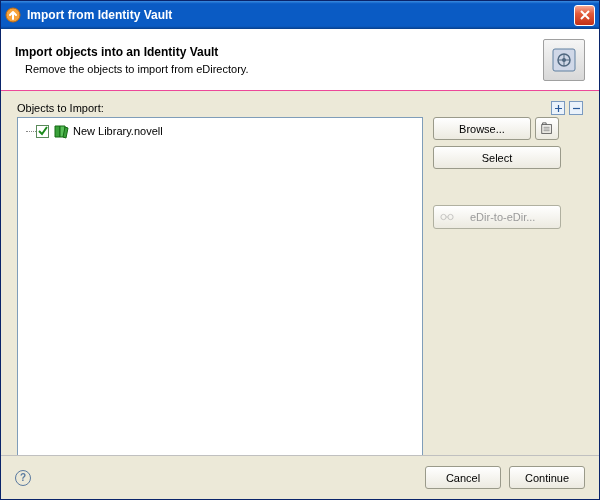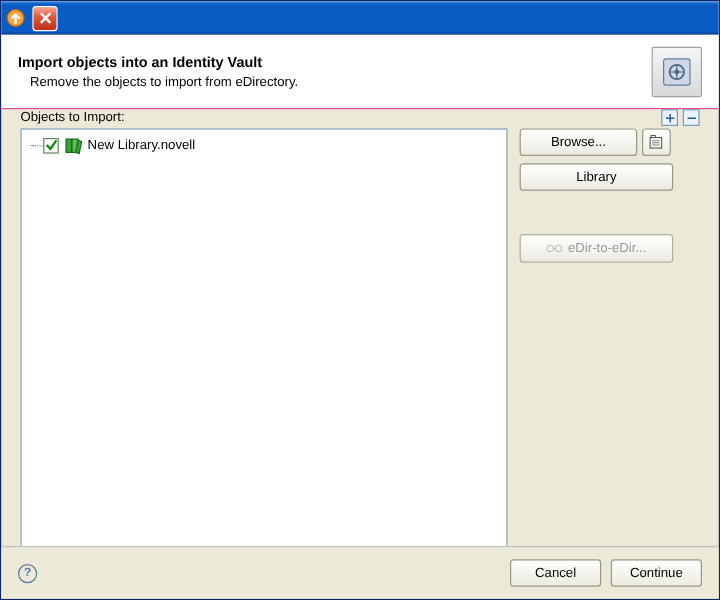--- a/index.html
+++ b/index.html
@@ -52,21 +52,21 @@
   .header-title { font-weight: bold; font-size: 12px; margin-bottom: 4px; }
   .header-sub { font-size: 11px; padding-left: 10px; }
   .header-icon {
     width: 42px; height: 42px;
     border: 1px solid #a0a0a0;
     background: linear-gradient(to bottom, #f5f5f5, #d8d8d8);
     display: flex; align-items: center; justify-content: center;
     border-radius: 2px;
   }
   .body-panel {
-    padding: 0 16px 0 16px;
+    padding: 10px 16px 0 16px;
   }
   .objects-label-row {
     display: flex;
     align-items: center;
     margin-bottom: 2px;
   }
   .objects-label { flex: 1; }
   .expand-btns { display: flex; gap: 4px; }
   .expand-btn {
     width: 14px; height: 14px;
@@ -168,39 +168,40 @@
     cursor: pointer;
   }
   .footer-spacer { flex: 1; }
   .footer .btn { width: 76px; margin-left: 8px; }
   .container { position: relative; width: 598px; height: 498px; }
   .edir-btn {
     height: 24px;
     background: linear-gradient(to bottom, #ffffff, #eceae0);
     border: 1px solid #b0b0a0;
     border-radius: 3px;
-    display: flex; align-items: center; justify-content: center;
-    gap: 4px;
+    display: flex; align-items: center; 
+    gap: 16px;
     color: #9a9a9a;
     font-size: 11px;
     cursor: default;
     padding: 0 6px;
   }
 </style>
 </head>
 <body>
 <div class="container">
 
 <div class="titlebar">
   <span class="titlebar-icon">
     <svg width="16" height="16" viewBox="0 0 16 16">
       <circle cx="8" cy="8" r="7" fill="#f7a23a" stroke="#c06a10"></circle>
       <path d="M8 12 L8 5 M5 8 L8 5 L11 8" stroke="white" stroke-width="2" fill="none" stroke-linecap="round" stroke-linejoin="round"></path>
     </svg>
   </span>
+  <span class="titlebar-text">Import from Identity Vault</span>
   <div class="close-btn">
     <svg width="10" height="10" viewBox="0 0 10 10">
           <path d="M1 1 L9 9 M9 1 L1 9" stroke="white" stroke-width="2"></path>
         </svg>
   </div>
 </div>
 
 <div class="header-panel">
   <div class="header-text">
     <div class="header-title">Import objects into an Identity Vault</div>
@@ -260,21 +261,21 @@
         <button class="btn btn-icon">
           <svg width="14" height="14" viewBox="0 0 16 16">
             <rect x="2" y="3" width="11" height="10" fill="none" stroke="#555" stroke-width="1"></rect>
             <path d="M3 3 L3 1 L7 1 L7 3" fill="none" stroke="#555"></path>
             <line x1="4" y1="6" x2="11" y2="6" stroke="#888"></line>
             <line x1="4" y1="8" x2="11" y2="8" stroke="#888"></line>
             <line x1="4" y1="10" x2="11" y2="10" stroke="#888"></line>
           </svg>
         </button>
       </div>
-      <button class="btn btn-full">Library</button>
+      <button class="btn btn-full">Select</button>
       <div class="spacer"></div>
       <div class="edir-btn btn-disabled">
         <svg width="14" height="14" viewBox="0 0 16 16" style="opacity:0.5">
           <circle cx="4" cy="8" r="3" fill="none" stroke="#888"></circle>
           <circle cx="12" cy="8" r="3" fill="none" stroke="#888"></circle>
           <line x1="7" y1="8" x2="9" y2="8" stroke="#888"></line>
         </svg>
         <span>eDir-to-eDir...</span>
       </div>
     </div>

